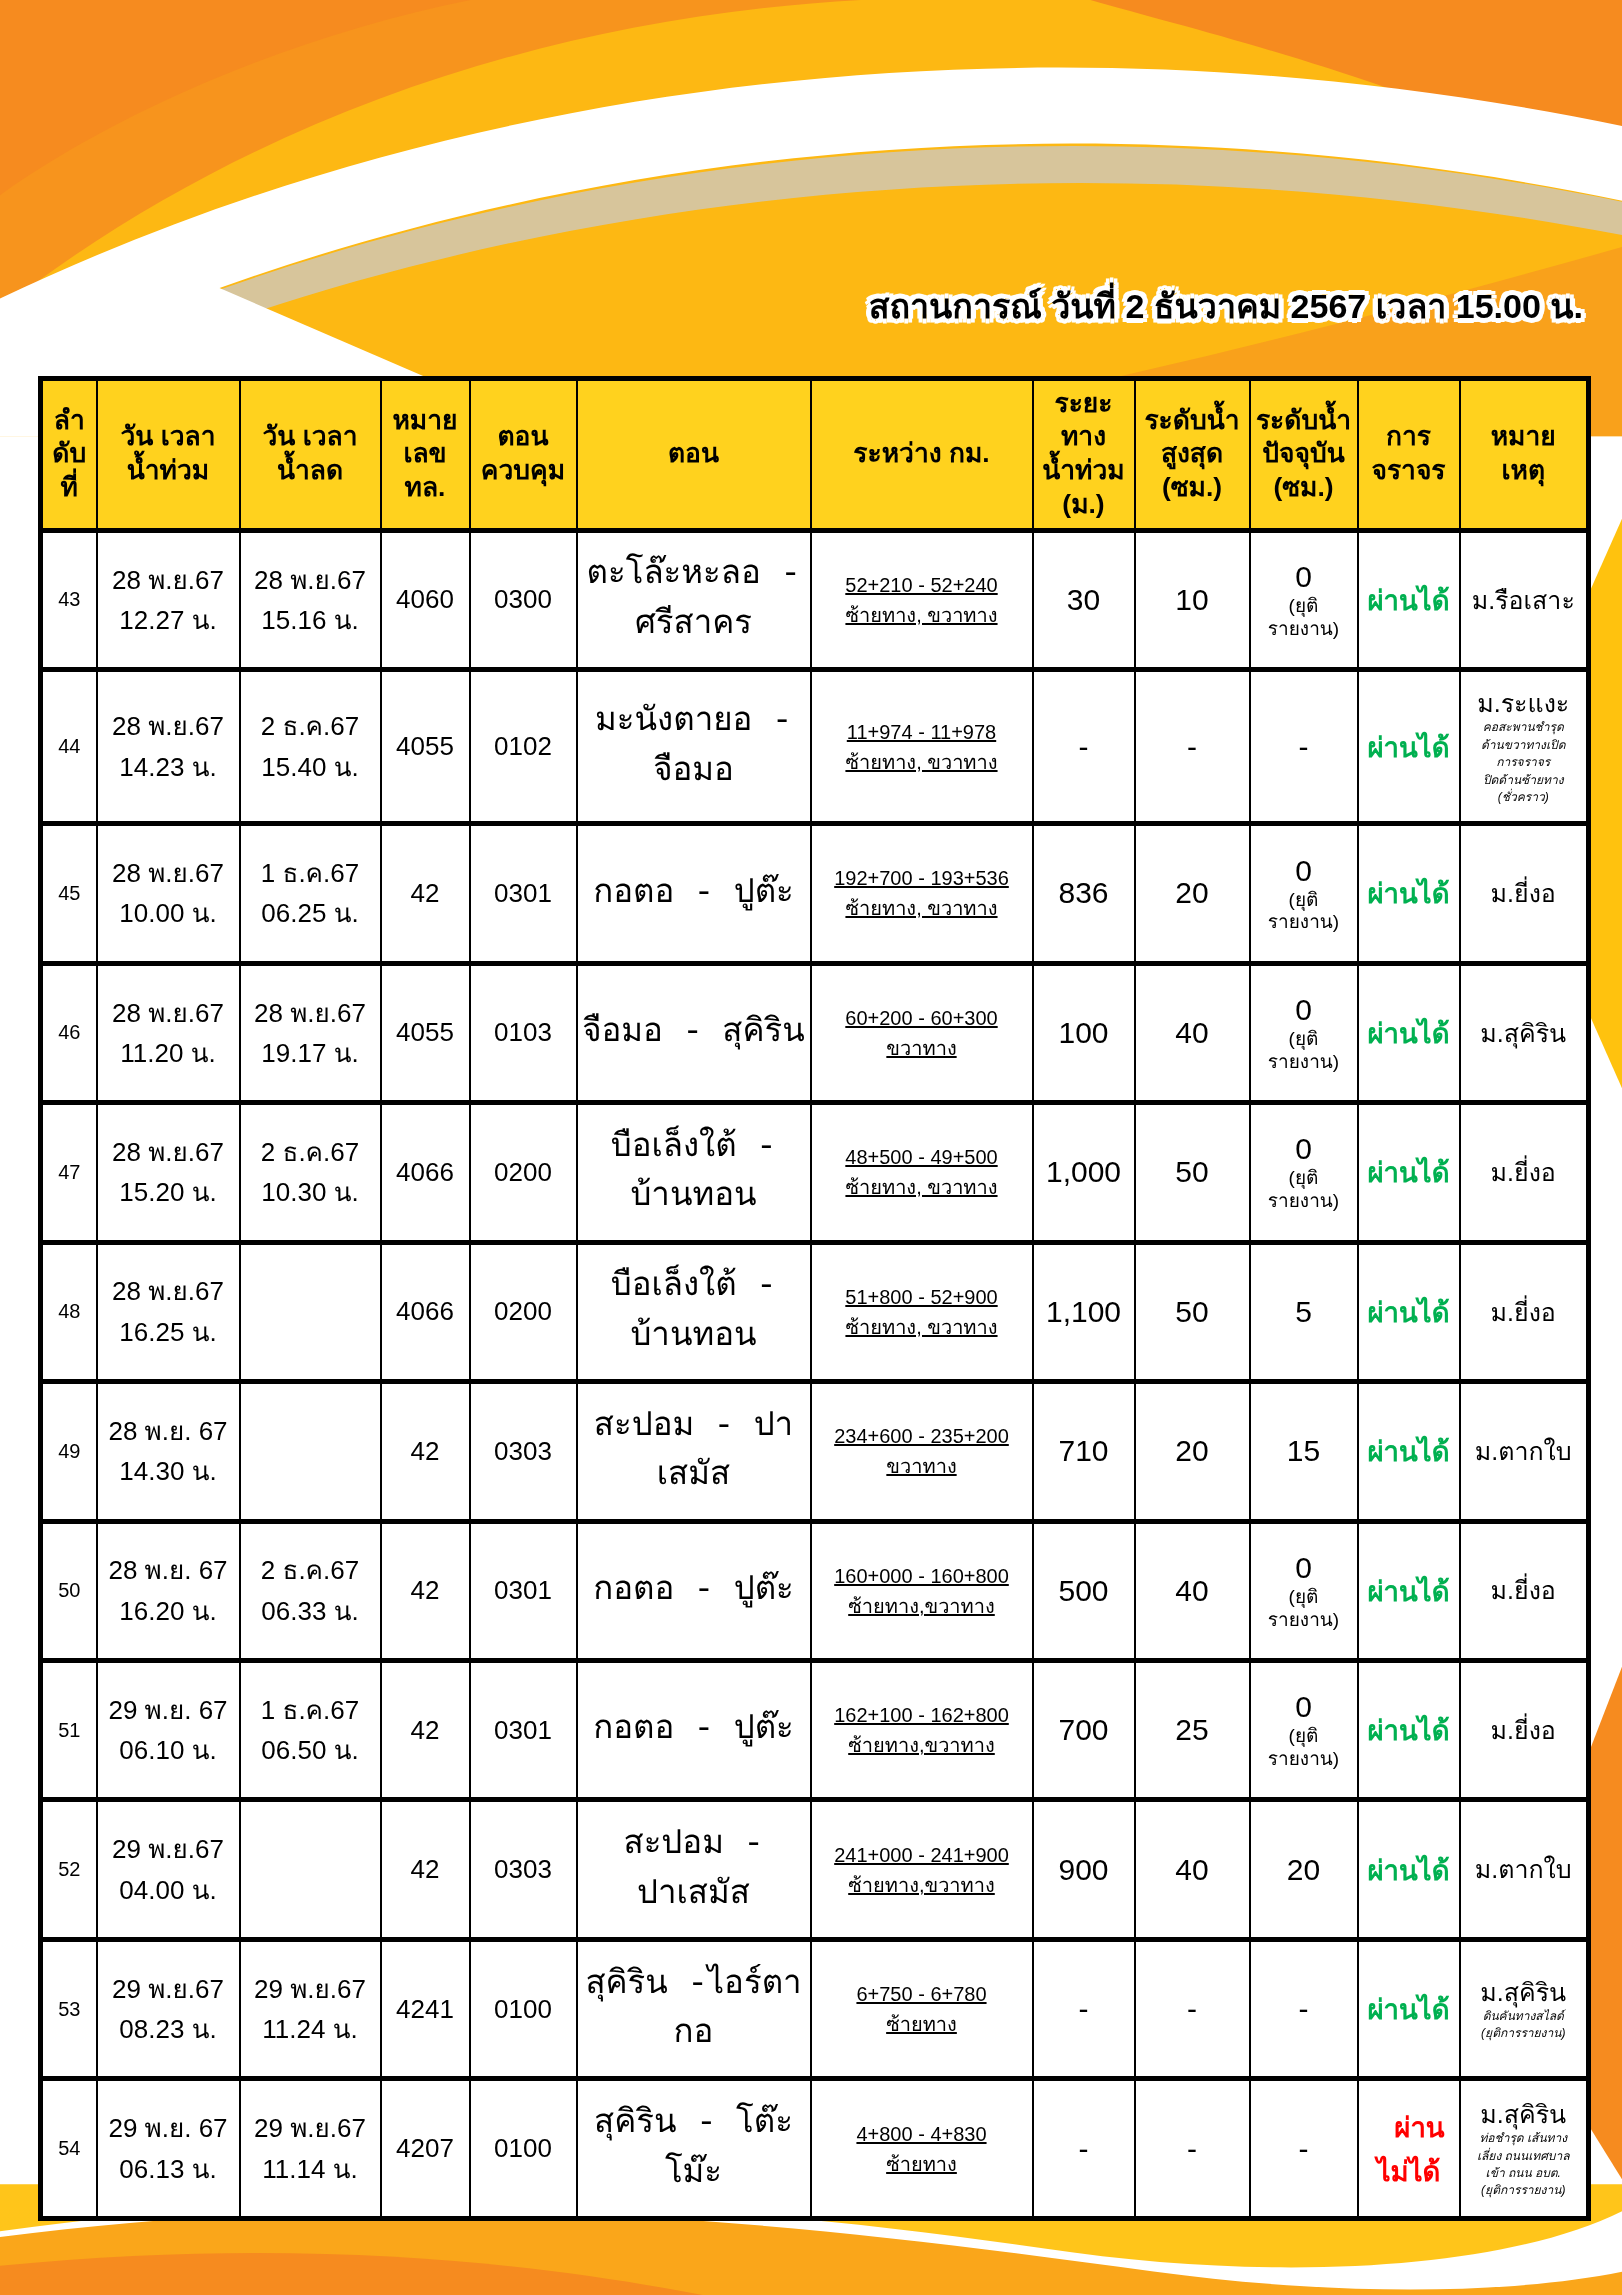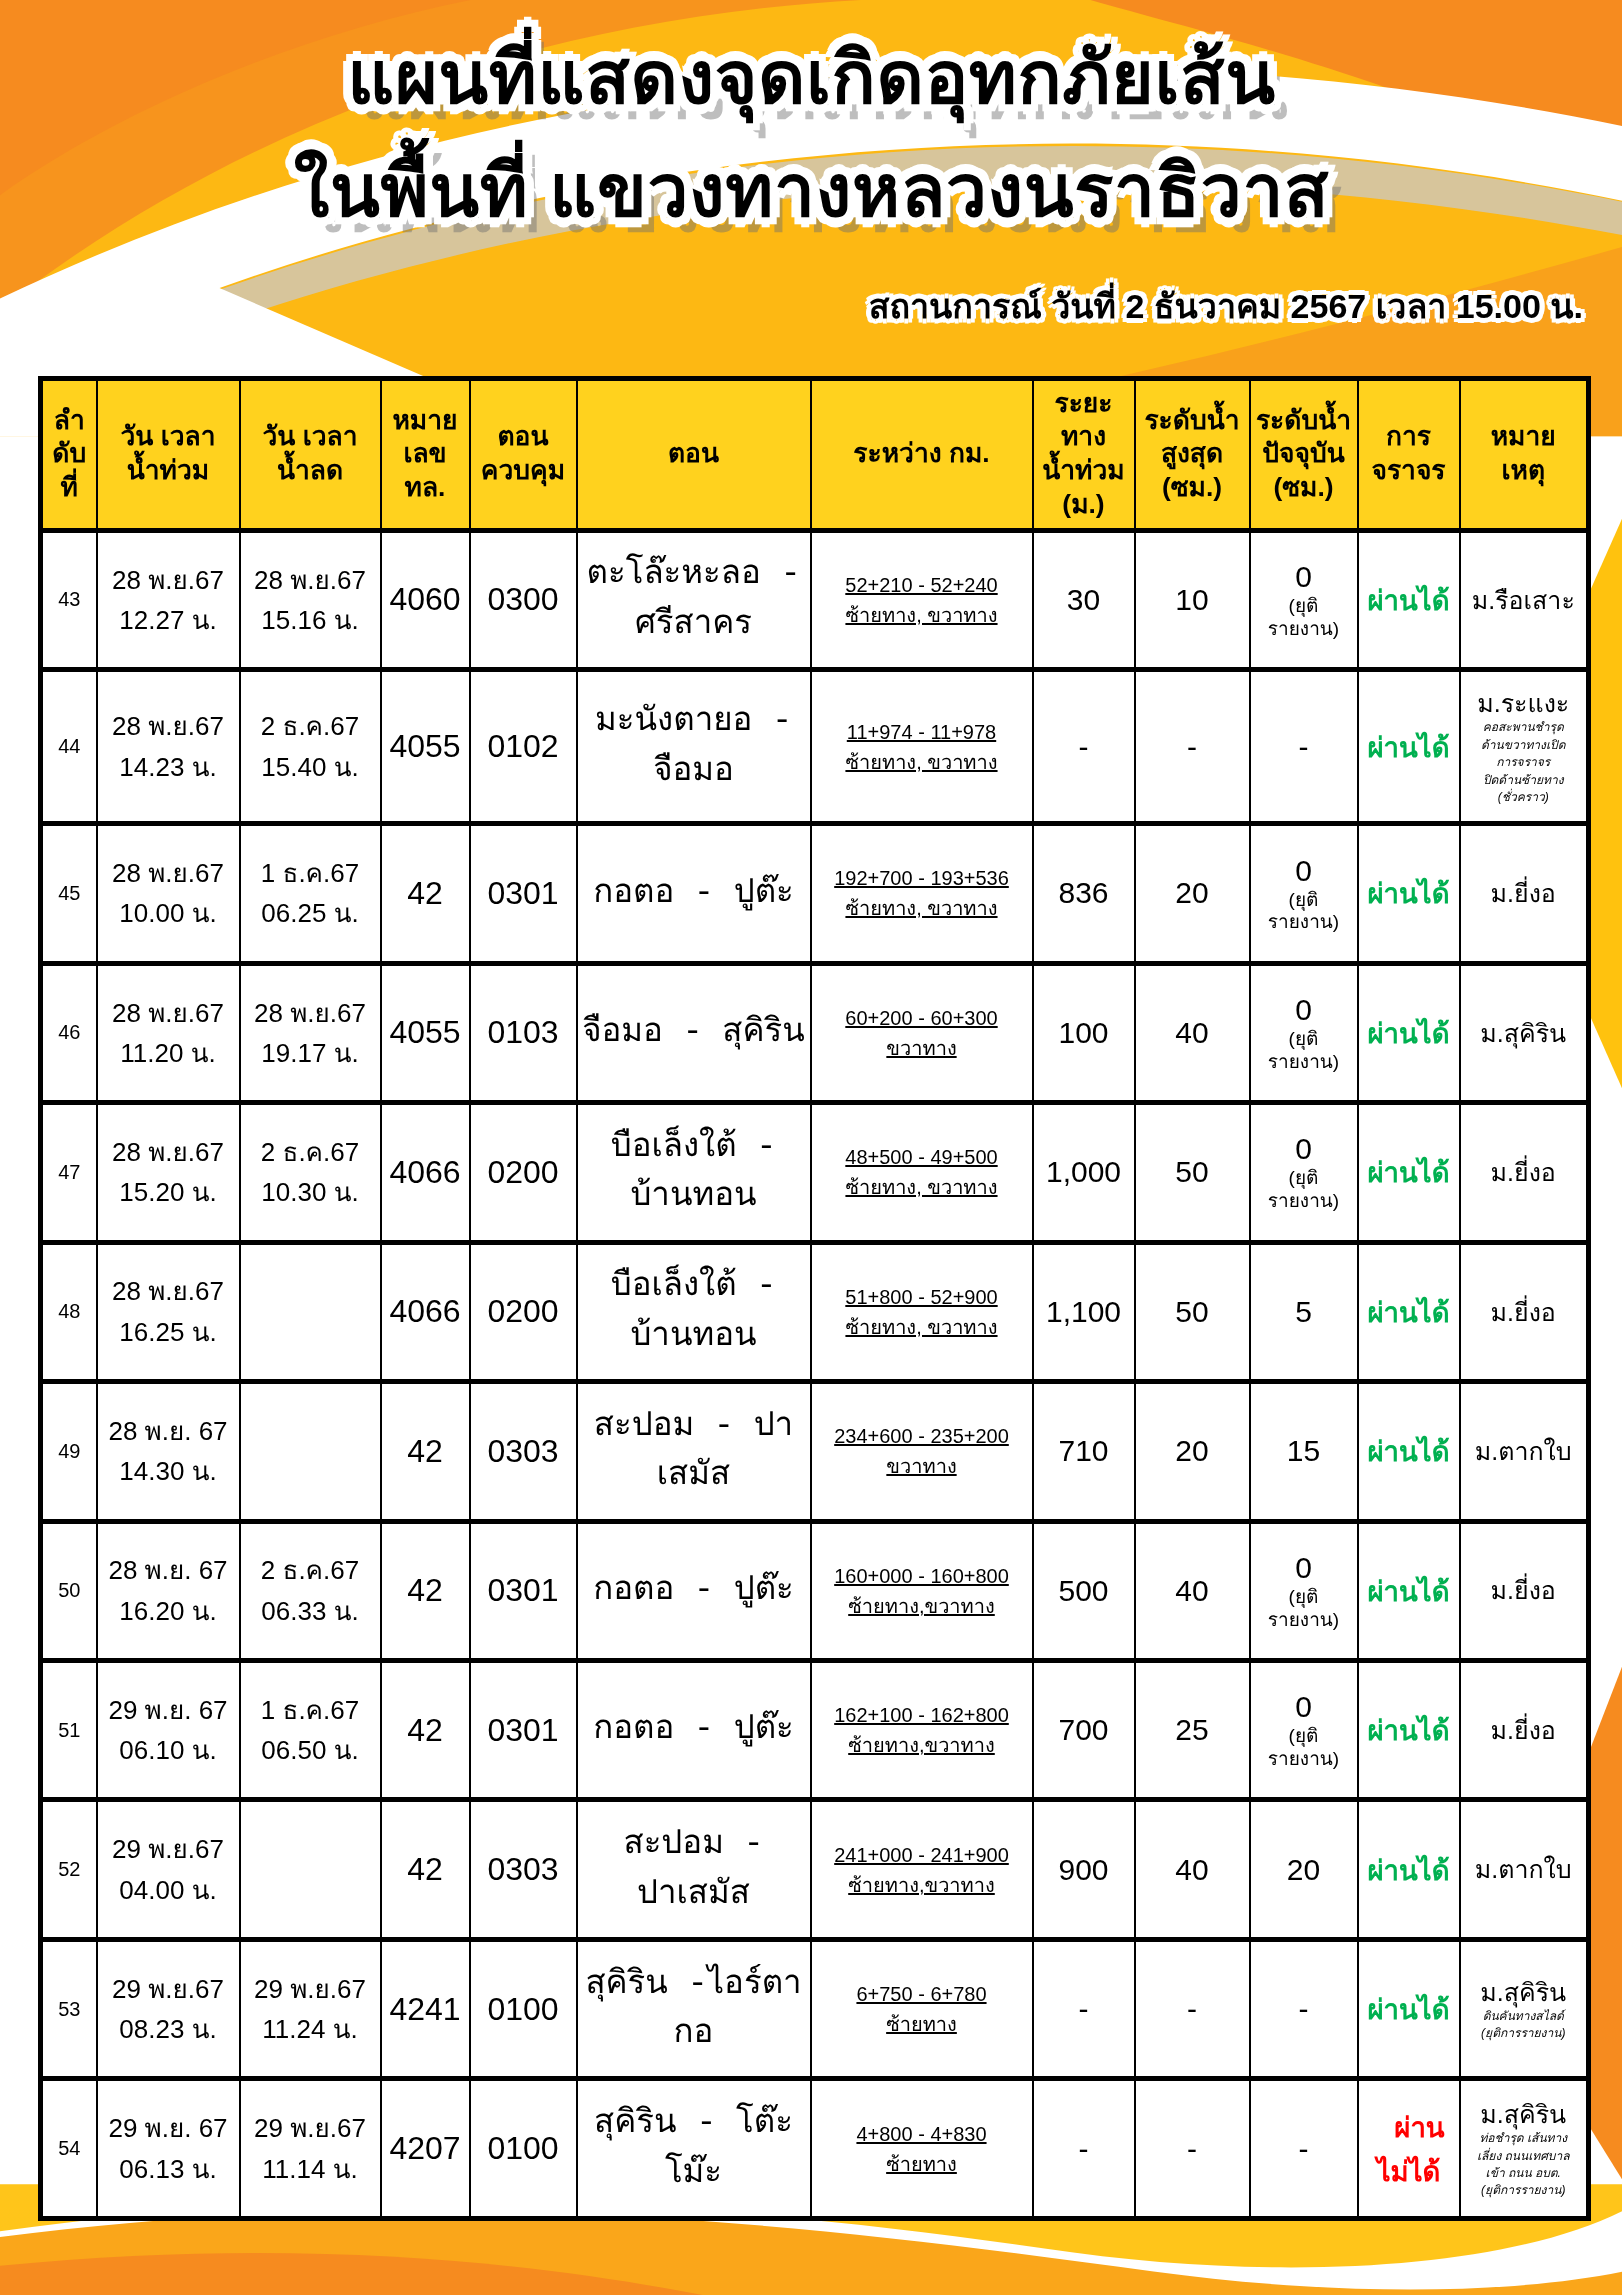--- a/index.html
+++ b/index.html
@@ -41,21 +41,21 @@
   .flood-table th,.flood-table td{
     border:2.3px solid #000;border-top-width:5.2px;border-bottom-width:5.2px;
     text-align:center;vertical-align:middle;
     padding:5.7px 4.6px;white-space:pre-line;overflow:hidden;
   }
   .flood-table thead tr{height:126px;}
   .flood-table tbody tr{height:123px;}
   .flood-table th{background:var(--header-bg);font-size:26.4px;font-weight:700;line-height:1.28;}
   td.c-no{font-size:20px;}
   td.c-date{font-size:26px;line-height:1.55;}
-  td.c-route{font-size:32px;}
+  td.c-route{font-size:26px;}
   td.c-section{font-size:33px;line-height:1.5;font-family:Liberation Mono, monospace;}
   td.c-km{font-size:20px;line-height:1.5;text-decoration:underline;}
   td.c-num{font-size:30px;}
   .cur-main{font-size:30px;line-height:1.2;}
   .cur-sub{font-size:19px;line-height:1.2;}
   td.c-traffic{font-size:27.5px;font-weight:800;}
   td.c-traffic .pass{color:var(--pass);}
   td.c-traffic .fail{color:var(--fail);margin-left:22px;}
   .remark-main{font-size:25px;line-height:1.3;}
   .remark-sub{font-size:12px;line-height:1.45;white-space:pre-line;font-style:italic;}
@@ -75,24 +75,20 @@
     <path d="M1450,760 L2828,760 L2828,430 C 2330,570 1880,680 1450,760 Z" fill="#F9A11B"></path>
     <path d="M0,760 H980 L320,475 L0,585 Z" fill="#FFFFFF"></path>
     <path d="M2828,900 V1900 L2766,1760 V1040 Z" fill="#FFC20E"></path>
     <path d="M2828,2900 V3800 L2766,3700 V3060 Z" fill="#F68B1F"></path>
     <rect x="0" y="3800" width="2828" height="200" fill="#FFFFFF"></rect>
     <path d="M0,3888 C 620,3800 1240,3832 1820,3918 C 2220,3978 2620,3956 2828,3852 V3806 H0 Z" fill="#FFC20E" opacity="0.95"></path>
     <path d="M0,4000 V3898 C 720,3806 1320,3862 2010,3958 C 2320,4000 2620,4000 2828,3958 V4000 Z" fill="#FAA61A"></path>
     <path d="M0,4000 V3948 C 520,3898 920,3940 1230,4000 Z" fill="#F68B1F"></path>
   </svg>
 
-  <div class="title-block">
-    <div class="title-line">แผนที่แสดงจุดเกิดอุทกภัยเส้น</div>
-    <div class="title-line">ในพื้นที่ แขวงทางหลวงนราธิวาส</div>
-  </div>
   <div class="subtitle">สถานการณ์ วันที่ 2 ธันวาคม 2567 เวลา 15.00 น.</div>
 
   <table class="flood-table">
       <colgroup>
         <col style="width: 56px;">
         <col style="width: 143px;">
         <col style="width: 141px;">
         <col style="width: 89px;">
         <col style="width: 107px;">
         <col style="width: 234px;">

